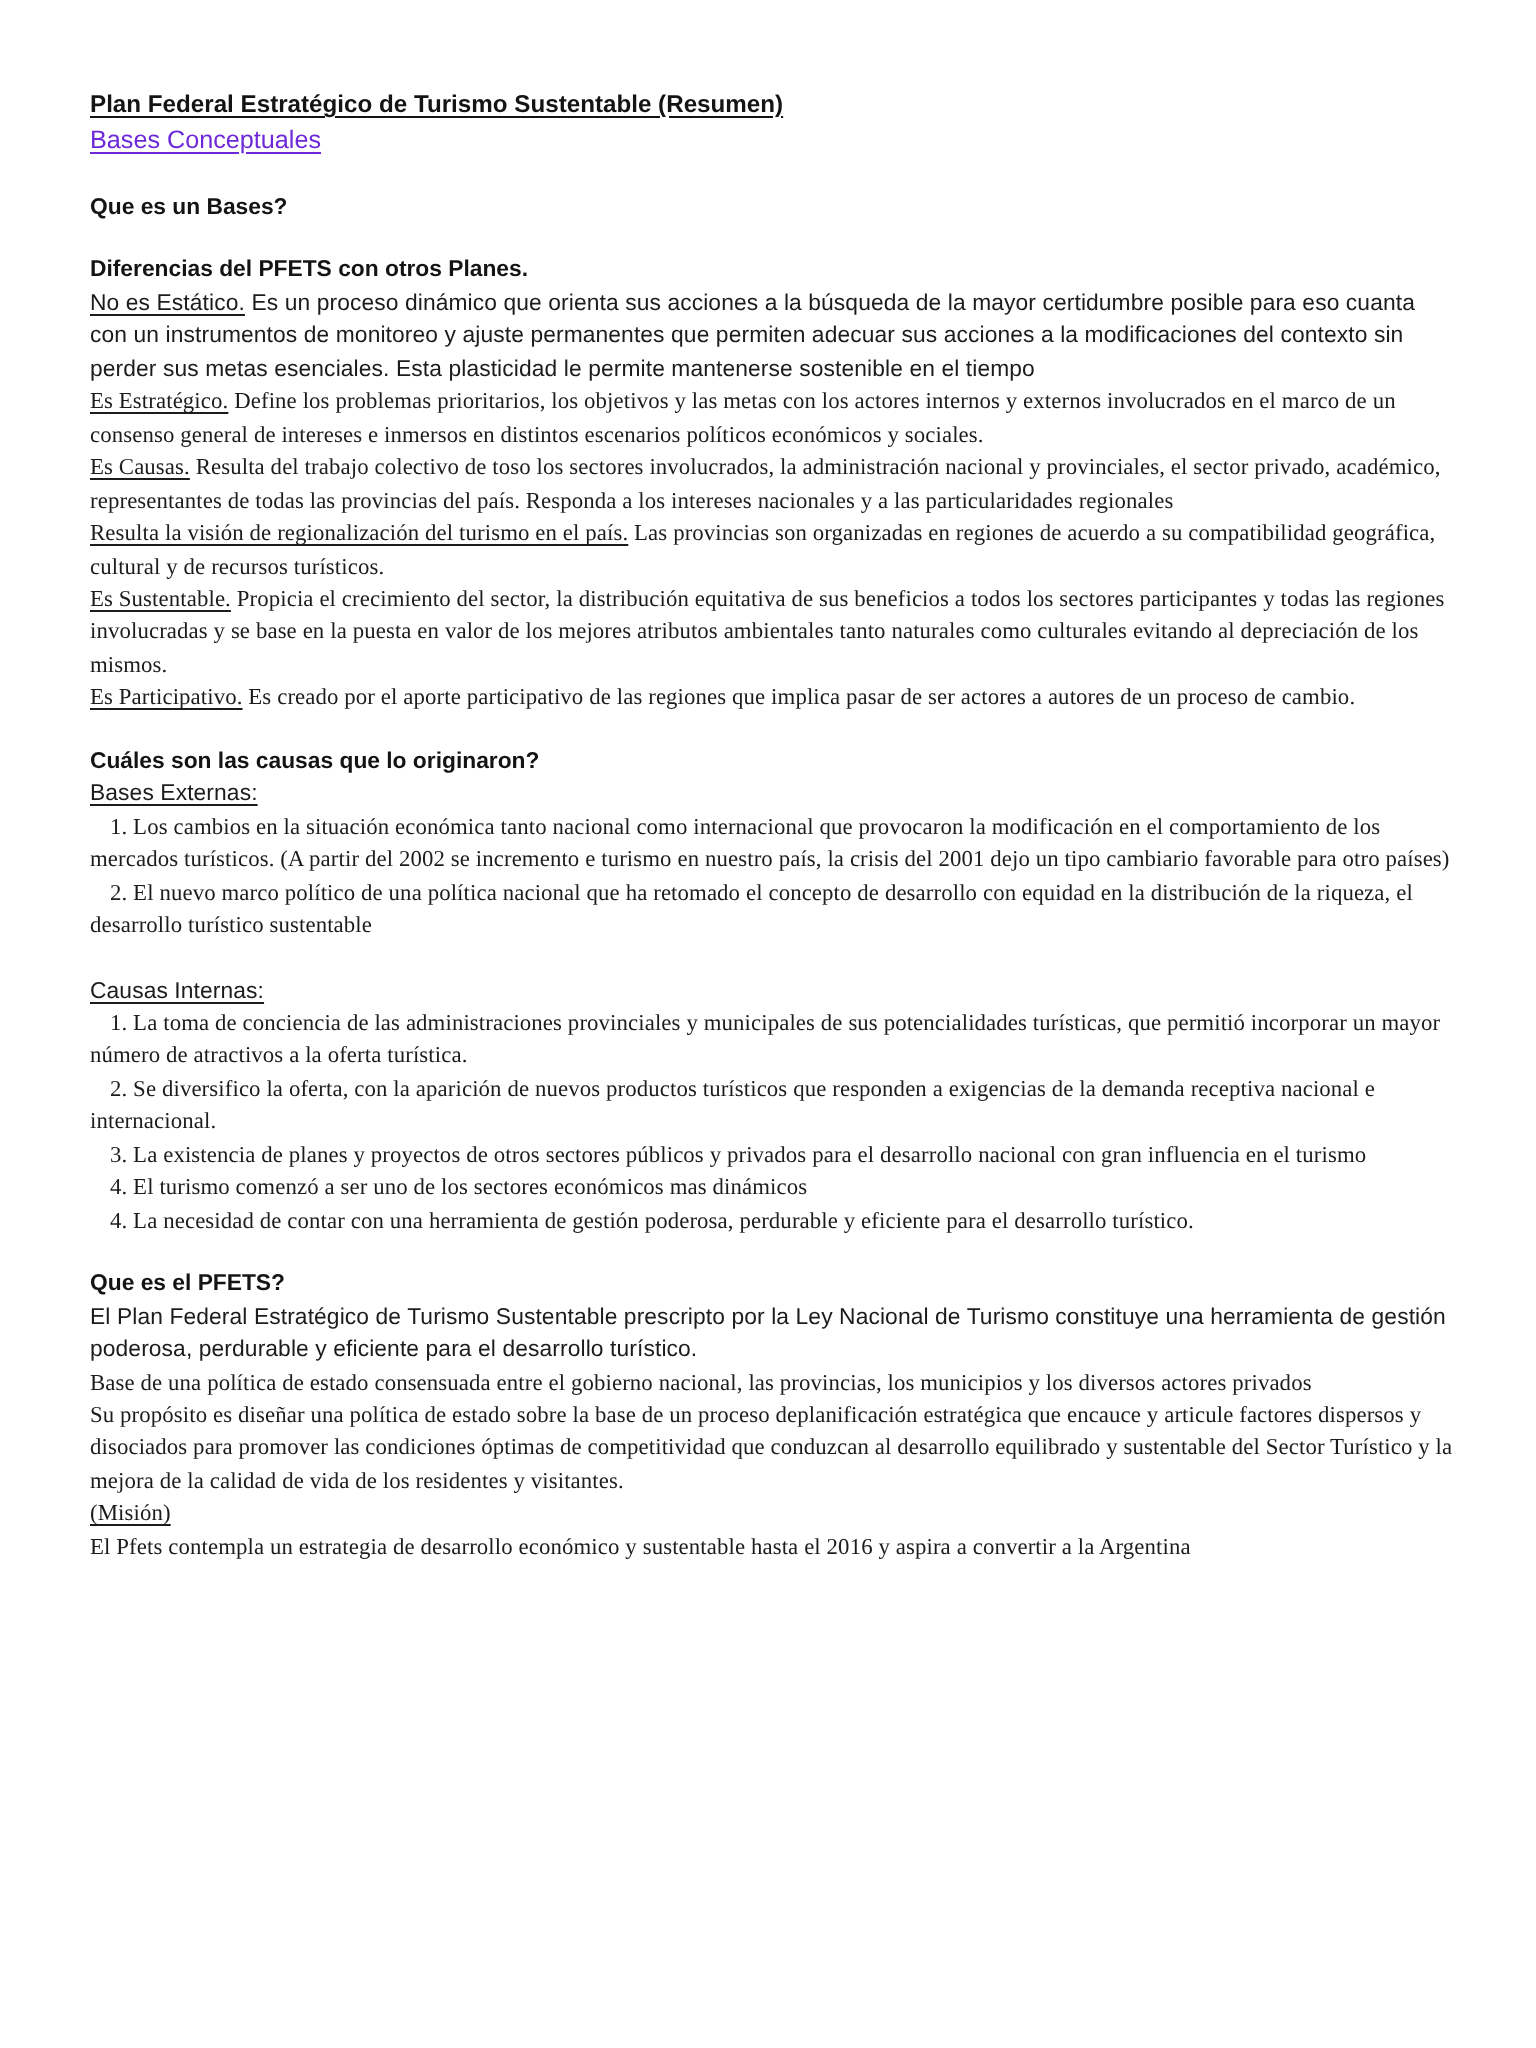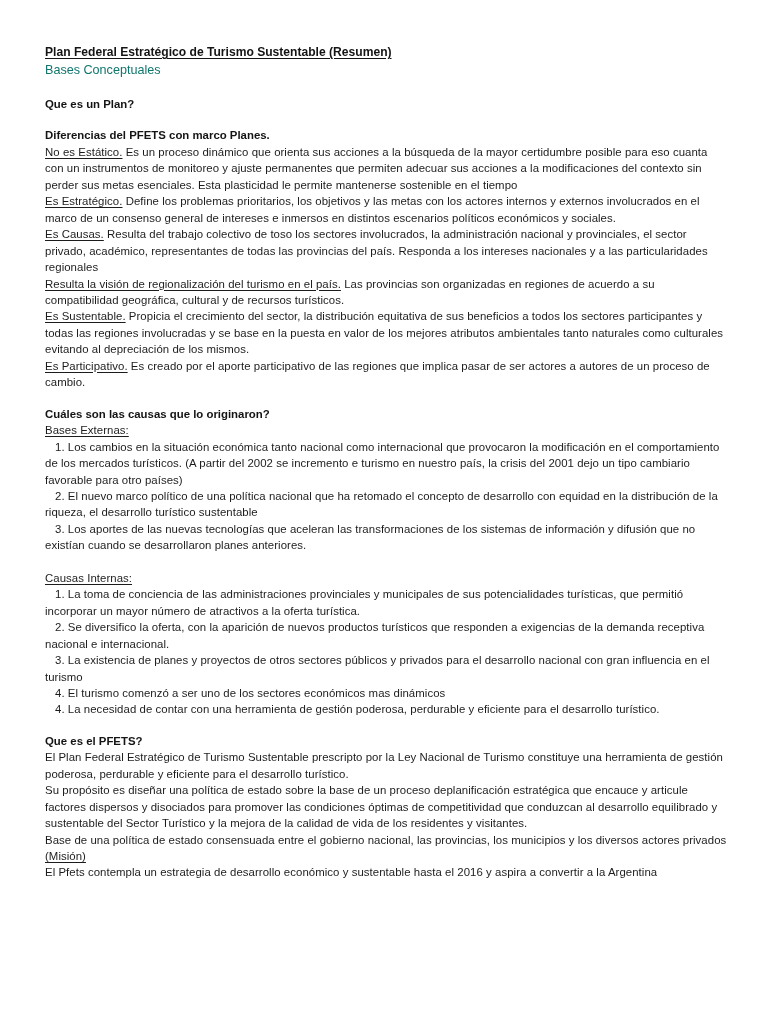--- a/index.html
+++ b/index.html
@@ -47,93 +47,93 @@
     font-weight: bold;
     text-decoration: underline;
     text-underline-offset: 2px;
     margin: 0;
     color: #141414;
   }
   .title-sub {
     font-size: 12.6px;
     line-height: 19px;
     font-weight: normal;
+    text-decoration: underline;
     text-underline-offset: 2px;
     margin: 0 0 0 0;
-    color: #0f766e;
+    color: #6d28d9;
   }
 
   .heading {
     font-size: 11.4px;
     line-height: 16.45px;
     font-weight: bold;
     margin: 0;
     color: #141414;
   }
 
   .u { text-decoration: underline; text-underline-offset: 1.5px; }
   .gap-sec   { height: 16px; }
   .gap-small { height: 15px; }
   .gap-list  { height: 16px; }
 
   .indent-num { padding-left: 0; text-indent: 10px; }
 
-  p.t + p.t { margin-top: 0; }
+  p.t + p.t { margin-top: 0; font-family: Liberation Serif, serif; }
 </style>
 </head>
 <body>
 
 <div class="page">
   <div class="doc-body">
 
     <div class="title-main">Plan Federal Estratégico de Turismo Sustentable (Resumen)</div>
     <div class="title-sub">Bases Conceptuales</div>
 
     <div class="gap-sec"></div>
 
-    <p class="heading">Que es un Plan?</p>
+    <p class="heading">Que es un Bases?</p>
 
     <div class="gap-small"></div>
 
-    <p class="heading">Diferencias del PFETS con marco Planes.</p>
+    <p class="heading">Diferencias del PFETS con otros Planes.</p>
 
     <p class="t"><span class="u">No es Estático.</span><span> Es un proceso dinámico que orienta sus acciones a la búsqueda de la mayor certidumbre posible para eso cuanta con un instrumentos de monitoreo y ajuste permanentes que permiten adecuar sus acciones a la modificaciones del contexto sin perder sus metas esenciales. Esta plasticidad le permite mantenerse sostenible en el tiempo</span></p>
 
     <p class="t"><span class="u">Es Estratégico.</span><span> Define los problemas prioritarios, los objetivos y las metas con   los actores internos y externos involucrados en el marco de un consenso general de intereses e inmersos en distintos escenarios políticos económicos y sociales.</span></p>
 
     <p class="t"><span class="u">Es Causas.</span><span> Resulta del trabajo colectivo de toso los sectores involucrados, la administración nacional y provinciales, el sector privado, académico, representantes de todas las provincias del país. Responda a los intereses nacionales y a las particularidades regionales</span></p>
 
     <p class="t"><span class="u">Resulta la visión de regionalización del turismo en el país.</span><span> Las provincias son organizadas en regiones de acuerdo a su compatibilidad geográfica, cultural y de recursos turísticos.</span></p>
 
     <p class="t"><span class="u">Es Sustentable.</span><span> Propicia el crecimiento del sector, la distribución equitativa de sus beneficios a todos los sectores participantes y todas las regiones involucradas y se base en la puesta en valor de los mejores atributos ambientales tanto naturales como culturales evitando al depreciación de los mismos.</span></p>
 
     <p class="t"><span class="u">Es Participativo.</span><span> Es creado por el aporte participativo de las regiones que implica pasar de ser actores a autores de un proceso de cambio.</span></p>
 
     <div class="gap-small"></div>
 
     <p class="heading">Cuáles son las causas que lo originaron?</p>
     <p class="t u">Bases Externas:</p>
 
     <p class="t indent-num">1. Los cambios en la situación económica tanto nacional como internacional que provocaron la modificación en el comportamiento de los mercados turísticos. (A partir del 2002 se incremento e turismo en nuestro país, la crisis del 2001 dejo un tipo cambiario favorable para otro países)</p>
     <p class="t indent-num">2. El nuevo marco político de una política nacional que ha retomado el concepto de desarrollo con equidad en la distribución de la riqueza, el desarrollo turístico sustentable</p>
-    <p class="t indent-num">3. Los aportes de las nuevas tecnologías que aceleran las transformaciones de los sistemas de información y difusión que no existían cuando se desarrollaron planes anteriores.</p>
 
     <div class="gap-list"></div>
 
     <p class="t u">Causas Internas:</p>
 
     <p class="t indent-num">1. La toma de conciencia de las administraciones provinciales y municipales de sus potencialidades turísticas, que permitió incorporar un mayor número de atractivos a la oferta turística.</p>
     <p class="t indent-num">2. Se diversifico la oferta, con la aparición de nuevos productos turísticos que responden a exigencias de la demanda receptiva nacional e internacional.</p>
     <p class="t indent-num">3. La existencia de planes y proyectos de otros sectores públicos y privados para el desarrollo nacional con gran influencia en el turismo</p>
     <p class="t indent-num">4. El turismo comenzó a ser uno de los sectores económicos mas dinámicos</p>
     <p class="t indent-num">4. La necesidad de contar con una herramienta de gestión poderosa, perdurable y eficiente para el desarrollo turístico.</p>
 
     <div class="gap-small"></div>
 
     <p class="heading">Que es el PFETS?</p>
     <p class="t">El Plan Federal Estratégico de Turismo Sustentable prescripto por la Ley Nacional de Turismo constituye una herramienta de gestión poderosa, perdurable y eficiente para el desarrollo turístico.</p>
+    <p class="t">Base de una política de estado consensuada entre el gobierno nacional, las provincias, los municipios y los diversos actores privados</p>
     <p class="t">Su propósito es diseñar una política de estado sobre la base de un proceso deplanificación estratégica que encauce y articule factores dispersos y disociados para promover las condiciones óptimas de competitividad que conduzcan al desarrollo equilibrado y sustentable del Sector Turístico y la mejora de la calidad de vida de los residentes y visitantes.</p>
-    <p class="t">Base de una política de estado consensuada entre el gobierno nacional, las provincias, los municipios y los diversos actores privados</p>
     <p class="t u">(Misión)</p>
     <p class="t">El Pfets contempla un estrategia de desarrollo económico y sustentable hasta el 2016 y aspira a convertir a la Argentina</p>
 
   </div>
 </div>
 
 </body></html>

